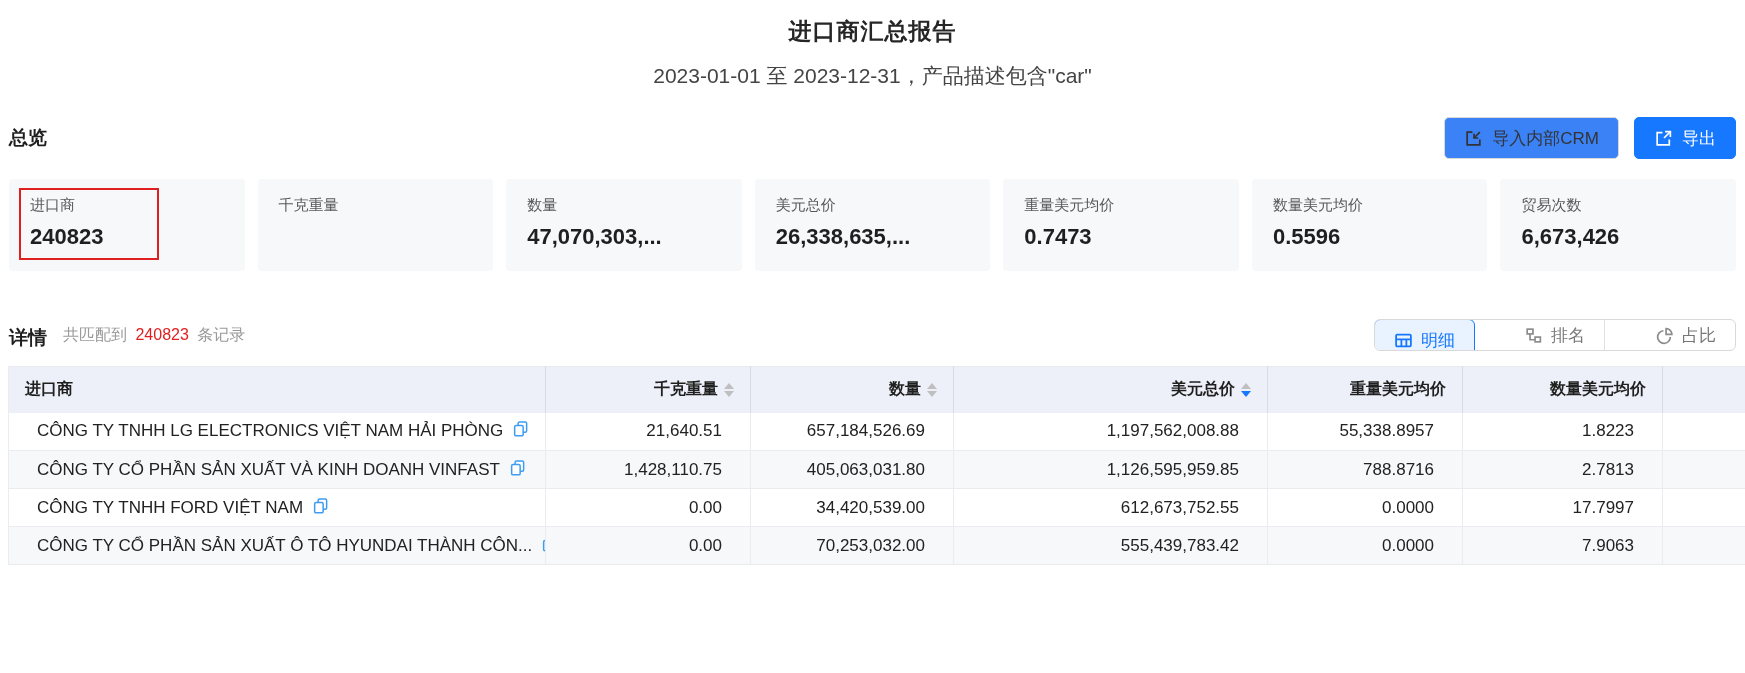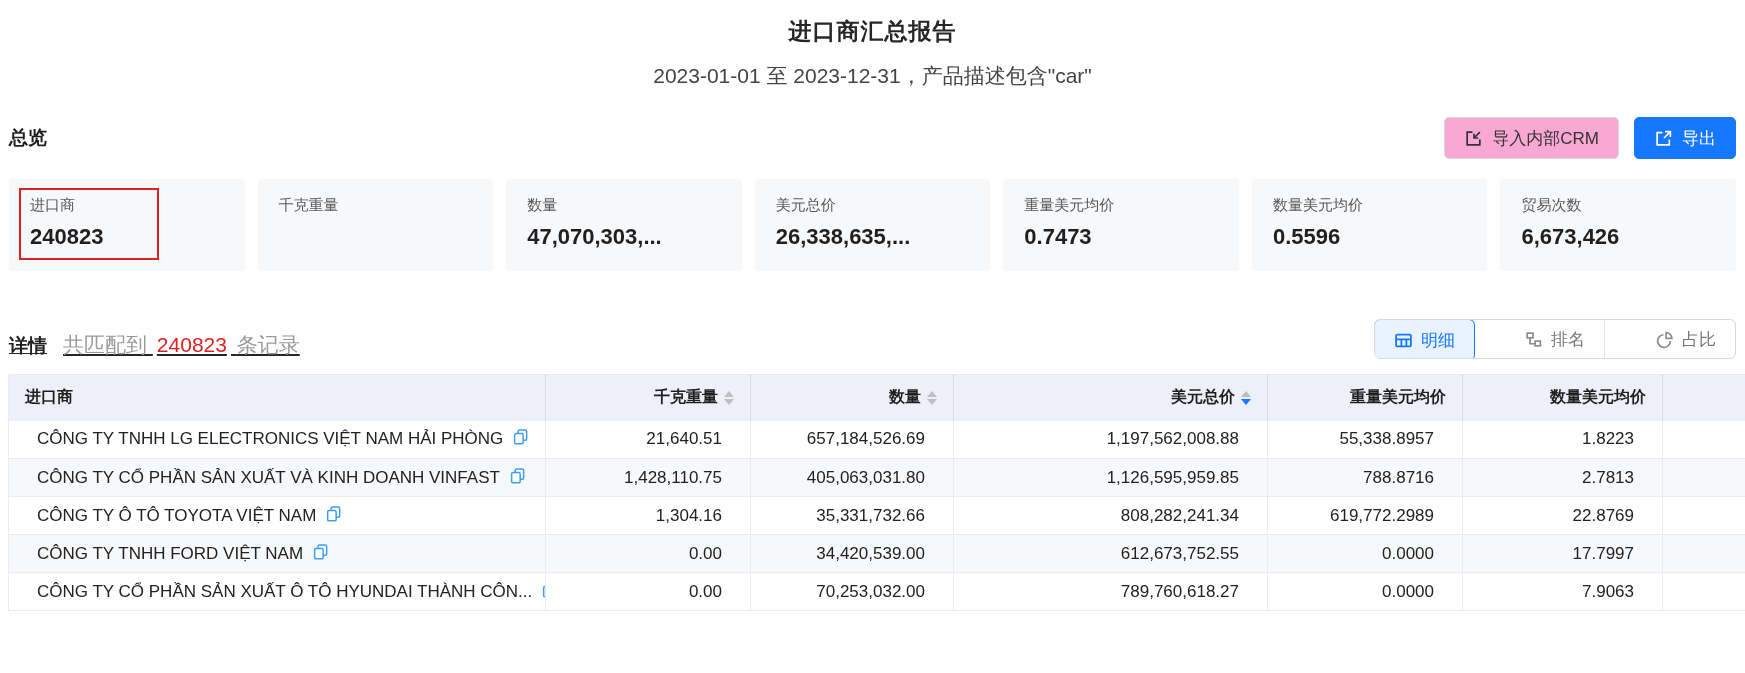--- a/index.html
+++ b/index.html
@@ -14,40 +14,40 @@
   
   .rpt-title { text-align:center; font-size:23px; font-weight:600; color:#262626; letter-spacing:1px; }
   .rpt-subtitle { text-align:center; font-size:21px; color:#444; margin-top:15px; }
 
   
   .overview-bar { display:flex; justify-content:space-between; align-items:center; padding:0 9px; margin-top:26px; height:44px; }
   .section-title { font-size:19px; font-weight:700; color:#1f1f1f; }
   .btn-group { display:flex; gap:15px; align-items:center; }
   .btn {
     display:flex; align-items:center; gap:9px; height:42px; padding:0 19px;
-    background:#f9a8d4; border:1px solid #d9d9d9; border-radius:5px;
+    background:#3b82f6; border:1px solid #d9d9d9; border-radius:5px;
     font-size:17px; color:#333; cursor:pointer; white-space:nowrap;
   }
   .btn.primary { background:#1677ff; border-color:#1677ff; color:#fff; }
   .btn svg { display:block; }
 
   
   .cards { display:flex; gap:13px; padding:0 9px; margin-top:19px; }
   .card { flex:1; background:#f7f8fa; border-radius:4px; height:92px; padding:17px 21px; position:relative; }
   .card-label { font-size:15px; color:#595959; }
   .card-value { font-size:22px; font-weight:700; color:#1f1f1f; margin-top:9px; white-space:nowrap; }
   .red-box { position:absolute; left:10px; top:9px; width:140px; height:72px; border:2px solid #e02020; pointer-events:none; }
 
   
   .details-bar { display:flex; justify-content:space-between; align-items:flex-end; padding:0 9px; margin-top:48px; }
-  .details-left { display:flex; align-items:flex-end; gap:16px;text-decoration:underline; }
-  .match-text { font-size:21px; color:#9a9a9a; }
+  .details-left { display:flex; align-items:flex-start; gap:16px; }
+  .match-text { font-size:16px; color:#9a9a9a; }
   .match-count { color:#e02020; margin:0 4px; }
 
-  .tab-group { display:flex; border:1px solid #d9d9d9; border-radius:6px; background:#fff; overflow:hidden; height:40px; }
+  .tab-group { display:flex; border:1px solid #d9d9d9; border-radius:6px; background:#fff; overflow:hidden; height:32px; }
   .tab { display:flex; align-items:center; gap:8px; padding:0 19px; font-size:17px; color:#777; cursor:pointer; border-right:1px solid #e2e2e2;margin-left:31px; }
   .tab:last-child { border-right:none; }
   .tab.active {
     background:#e9f3ff; color:#1677ff; border:1px solid #1677ff; border-radius:6px;
     margin:-1px; height:42px; position:relative; z-index:2;
   }
   .tab svg { display:block; }
 
   
   table { border-collapse:collapse; table-layout:fixed; width:1737px; margin:15px 0 0 8px; }
@@ -260,37 +260,20 @@
         <td>1,428,110.75</td>
         <td>405,063,031.80</td>
         <td>1,126,595,959.85</td>
         <td>788.8716</td>
         <td>2.7813</td>
         <td></td>
       </tr>
       <tr>
         <td class="name-col">
             <span class="name-wrap">
-          <span>CÔNG TY Ô TÔ TOYOTA VIỆT NAM</span>
-          <span><svg width="17" height="17" viewBox="0 0 18 18" fill="#fff" stroke="#3e9df2" stroke-width="1.6">
-                  <rect x="6.5" y="2" width="9" height="11" rx="1.5"></rect>
-                  <rect x="2.8" y="5.8" width="9" height="11" rx="1.5"></rect>
-                </svg></span>
-        </span>
-          </td>
-        <td>1,304.16</td>
-        <td>35,331,732.66</td>
-        <td>808,282,241.34</td>
-        <td>619,772.2989</td>
-        <td>22.8769</td>
-        <td></td>
-      </tr>
-      <tr>
-        <td class="name-col">
-            <span class="name-wrap">
           <span>CÔNG TY TNHH FORD VIỆT NAM</span>
           <span><svg width="17" height="17" viewBox="0 0 18 18" fill="#fff" stroke="#3e9df2" stroke-width="1.6">
                   <rect x="6.5" y="2" width="9" height="11" rx="1.5"></rect>
                   <rect x="2.8" y="5.8" width="9" height="11" rx="1.5"></rect>
                 </svg></span>
         </span>
           </td>
         <td>0.00</td>
         <td>34,420,539.00</td>
         <td>612,673,752.55</td>
@@ -303,21 +286,21 @@
             <span class="name-wrap">
           <span>CÔNG TY CỔ PHẦN SẢN XUẤT Ô TÔ HYUNDAI THÀNH CÔN...</span>
           <span><svg width="17" height="17" viewBox="0 0 18 18" fill="#fff" stroke="#3e9df2" stroke-width="1.6">
                   <rect x="6.5" y="2" width="9" height="11" rx="1.5"></rect>
                   <rect x="2.8" y="5.8" width="9" height="11" rx="1.5"></rect>
                 </svg></span>
         </span>
           </td>
         <td>0.00</td>
         <td>70,253,032.00</td>
-        <td>789,760,618.27</td>
+        <td>555,439,783.42</td>
         <td>0.0000</td>
         <td>7.9063</td>
         <td></td>
       </tr>
     </tbody>
   </table>
 
 </div>
 
 </body></html>

